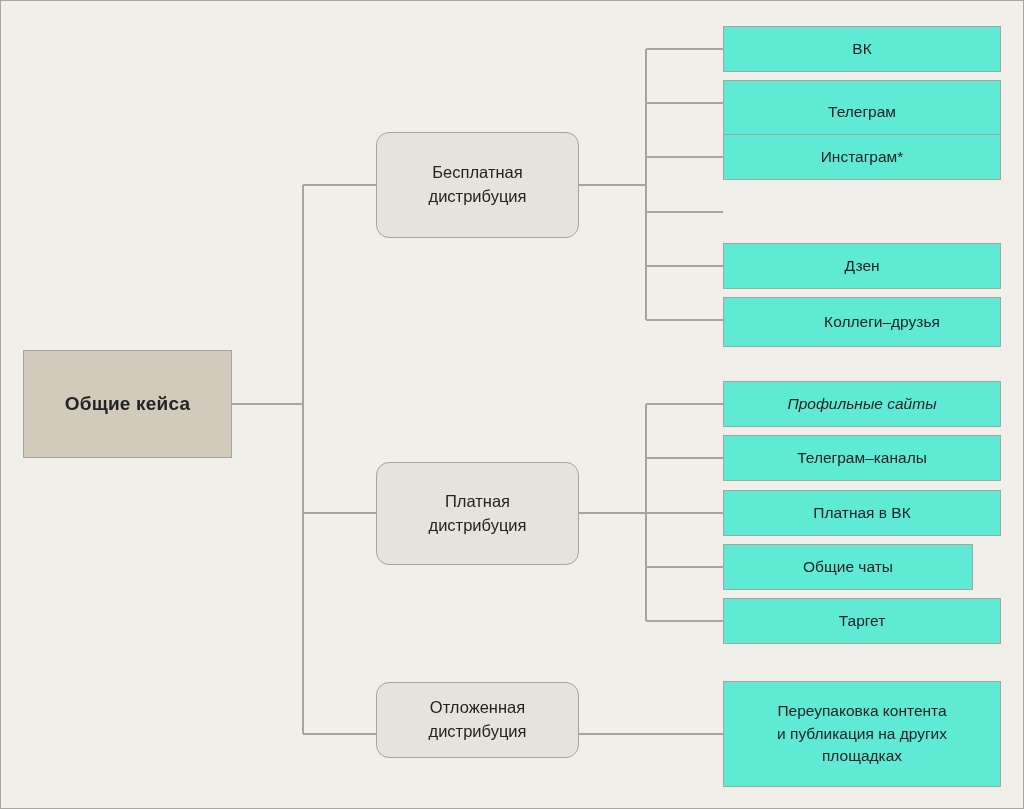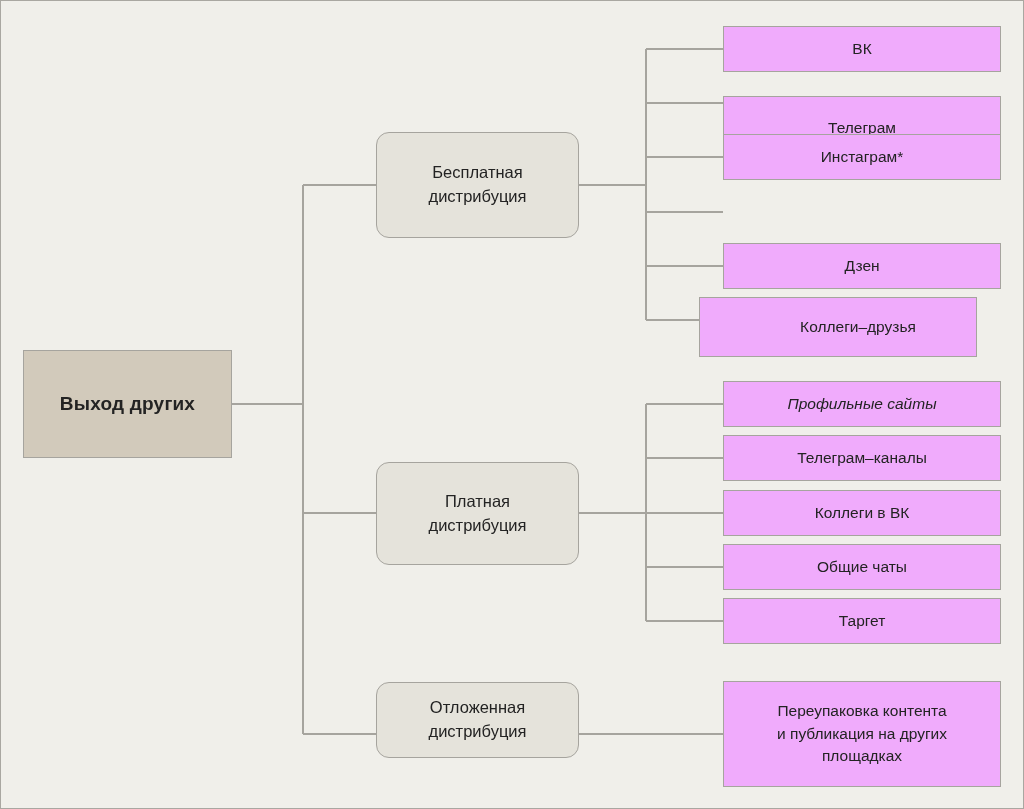--- a/index.html
+++ b/index.html
@@ -47,21 +47,21 @@
     font-size: 19px;
     font-weight: bold;
     letter-spacing: 0.2px;
   }
   .node-branch {
     background: #e5e3db;
     font-size: 16.5px;
     border-radius: 13px;
   }
   .node-leaf {
-    background: #f0abfc;
+    background: #5eead4;
     font-size: 15.5px;
   }
 </style>
 </head>
 <body>
 
 <div id="canvas">
 
   <svg id="connectors" viewBox="0 0 1024 809" xmlns="http://www.w3.org/2000/svg">
     <g stroke="#a6a49e" stroke-width="1.6" fill="none" shape-rendering="crispEdges">
@@ -88,40 +88,40 @@
       <path d="M 645 403 L 722 403"></path>
       <path d="M 645 457 L 722 457"></path>
       <path d="M 645 512 L 722 512"></path>
       <path d="M 645 566 L 722 566"></path>
       <path d="M 645 620 L 722 620"></path>
 
       <path d="M 578 733 L 722 733"></path>
     </g>
   </svg>
 
-  <div class="node node-root" style="left:22px; top:349px; width:209px; height:108px;">Выход других</div>
+  <div class="node node-root" style="left:22px; top:349px; width:209px; height:108px;">Общие кейса</div>
 
   <div class="node node-branch" style="left:375px; top:131px; width:203px; height:106px;">Бесплатная
 дистрибуция</div>
 
   <div class="node node-branch" style="left:375px; top:461px; width:203px; height:103px;">Платная
 дистрибуция</div>
 
   <div class="node node-branch" style="left:375px; top:681px; width:203px; height:76px;">Отложенная
 дистрибуция</div>
 
   <div class="node node-leaf" style="left:722px; top:25px; width:278px; height:46px;">ВК</div>
-  <div class="node node-leaf" style="left:722px; top:79px; width:278px; height:64px;margin-top:16px;">Телеграм</div>
+  <div class="node node-leaf" style="left:722px; top:79px; width:278px; height:64px;">Телеграм</div>
   <div class="node node-leaf" style="left:722px; top:133px; width:278px; height:46px;text-align:center;">Инстаграм*</div>
   <div class="node node-leaf" style="left:722px; top:242px; width:278px; height:46px;">Дзен</div>
-  <div class="node node-leaf" style="left:698px; top:296px; width:278px; height:60px;padding-left:46px;">Коллеги–друзья</div>
+  <div class="node node-leaf" style="left:722px; top:296px; width:278px; height:50px;padding-left:46px;">Коллеги–друзья</div>
 
   <div class="node node-leaf" style="left:722px; top:380px; width:278px; height:46px;font-style:italic;">Профильные сайты</div>
   <div class="node node-leaf" style="left:722px; top:434px; width:278px; height:46px;">Телеграм–каналы</div>
-  <div class="node node-leaf" style="left:722px; top:489px; width:278px; height:46px;">Коллеги в ВК</div>
-  <div class="node node-leaf" style="left:722px; top:543px; width:278px; height:46px;">Общие чаты</div>
+  <div class="node node-leaf" style="left:722px; top:489px; width:278px; height:46px;">Платная в ВК</div>
+  <div class="node node-leaf" style="left:722px; top:543px; width:250px; height:46px;">Общие чаты</div>
   <div class="node node-leaf" style="left:722px; top:597px; width:278px; height:46px;">Таргет</div>
 
   <div class="node node-leaf" style="left:722px; top:680px; width:278px; height:106px;">Переупаковка контента
 и публикация на других
 площадках</div>
 
 </div>
 
 </body></html>

